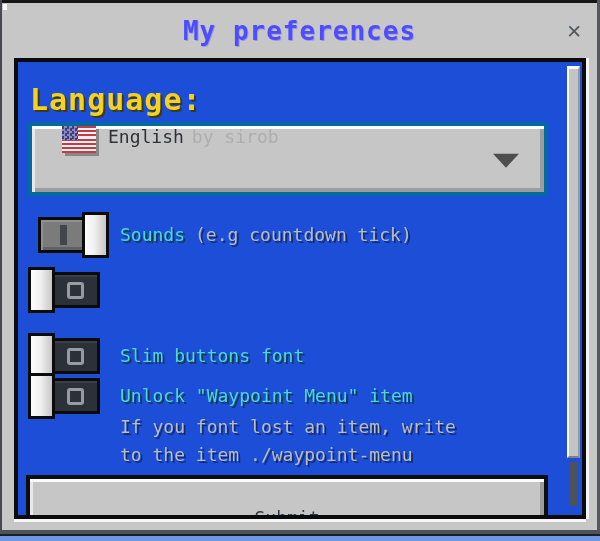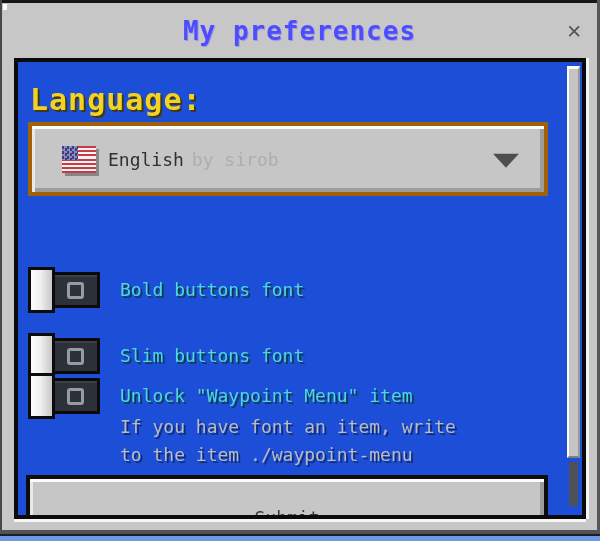--- a/index.html
+++ b/index.html
@@ -39,23 +39,23 @@
   }
 
   .lang-label {
     position: absolute; left: 12px; top: 20px;
     color: #f3d221; font-size: 30px; font-weight: bold; letter-spacing: 1px;
     text-shadow: 2px 2px 0 #3e3a15;
   }
 
   .dropdown {
     position: absolute; left: 10px; top: 60px; width: 520px; height: 74px;
-    background: #c6c6c6; border: 4px solid #a16207;
+    background: #c6c6c6; border: 4px solid #0369a1;
     box-shadow: inset 0 3px 0 #fbfbfb, inset 3px 0 0 #e9e9e9, inset -4px -4px 0 #9c9c9c;
-    display: flex; align-items: center; padding-left: 30px; cursor: pointer;
+    display: flex; padding-left: 30px; cursor: pointer;
   }
   .flag {
     width: 34px; height: 27px; position: relative; flex: none;
     background: repeating-linear-gradient(180deg, #c63a45 0 2.1px, #f2f2f2 2.1px 4.2px);
     box-shadow: 3px 3px 0 rgba(40,40,40,0.4);
   }
   .flag::before {
     content: ""; position: absolute; left: 0; top: 0; width: 16px; height: 14px;
     background: repeating-conic-gradient(#8b8bc0 0% 25%, #3e3e7a 0% 50%);
     background-size: 5px 5px;
@@ -137,33 +137,42 @@
     <div class="lang-label">Language:</div>
 
     <div class="dropdown">
       <div class="flag"></div>
       <div class="dd-text">
         <span class="dd-main">English</span><span class="dd-sub">by sirob</span>
       </div>
       <div class="dd-arrow"></div>
     </div>
 
+    <div class="row row-1">
+      <div class="toggle on">
+        <div class="track">
+          <div class="mark-i"></div>
+
+        </div>
+        <div class="handle"></div>
+      </div>
+      <div class="row-text">
+        <div class="row-label-line">
+          <span class="lbl-cyan">Sounds</span><span class="lbl-gray">(e.g countdown tick)</span>
+        </div>
+      </div>
+    </div>
 
     <div class="row row-2">
       <div class="toggle off">
         <div class="track">
 
           <div class="mark-o"></div>
         </div>
         <div class="handle"></div>
-      </div>
-      <div class="row-text">
-        <div class="row-label-line">
-          <span class="lbl-cyan">Bold buttons font</span>
-        </div>
       </div>
     </div>
 
     <div class="row row-3">
       <div class="toggle off">
         <div class="track">
 
           <div class="mark-o"></div>
         </div>
         <div class="handle"></div>
@@ -181,21 +190,21 @@
 
           <div class="mark-o"></div>
         </div>
         <div class="handle"></div>
       </div>
       <div class="row-text">
         <div class="row-label-line">
           <span class="lbl-cyan">Unlock "Waypoint Menu" item</span>
         </div>
         <div class="sub-lines">
-          <div class="sub-line">If you have font an item, write</div>
+          <div class="sub-line">If you font lost an item, write</div>
           <div class="sub-line">to the item ./waypoint-menu</div>
         </div>
       </div>
     </div>
 
     <div class="submit-btn">
       <span>Submit</span>
     </div>
 
     <div class="scrollbar">

